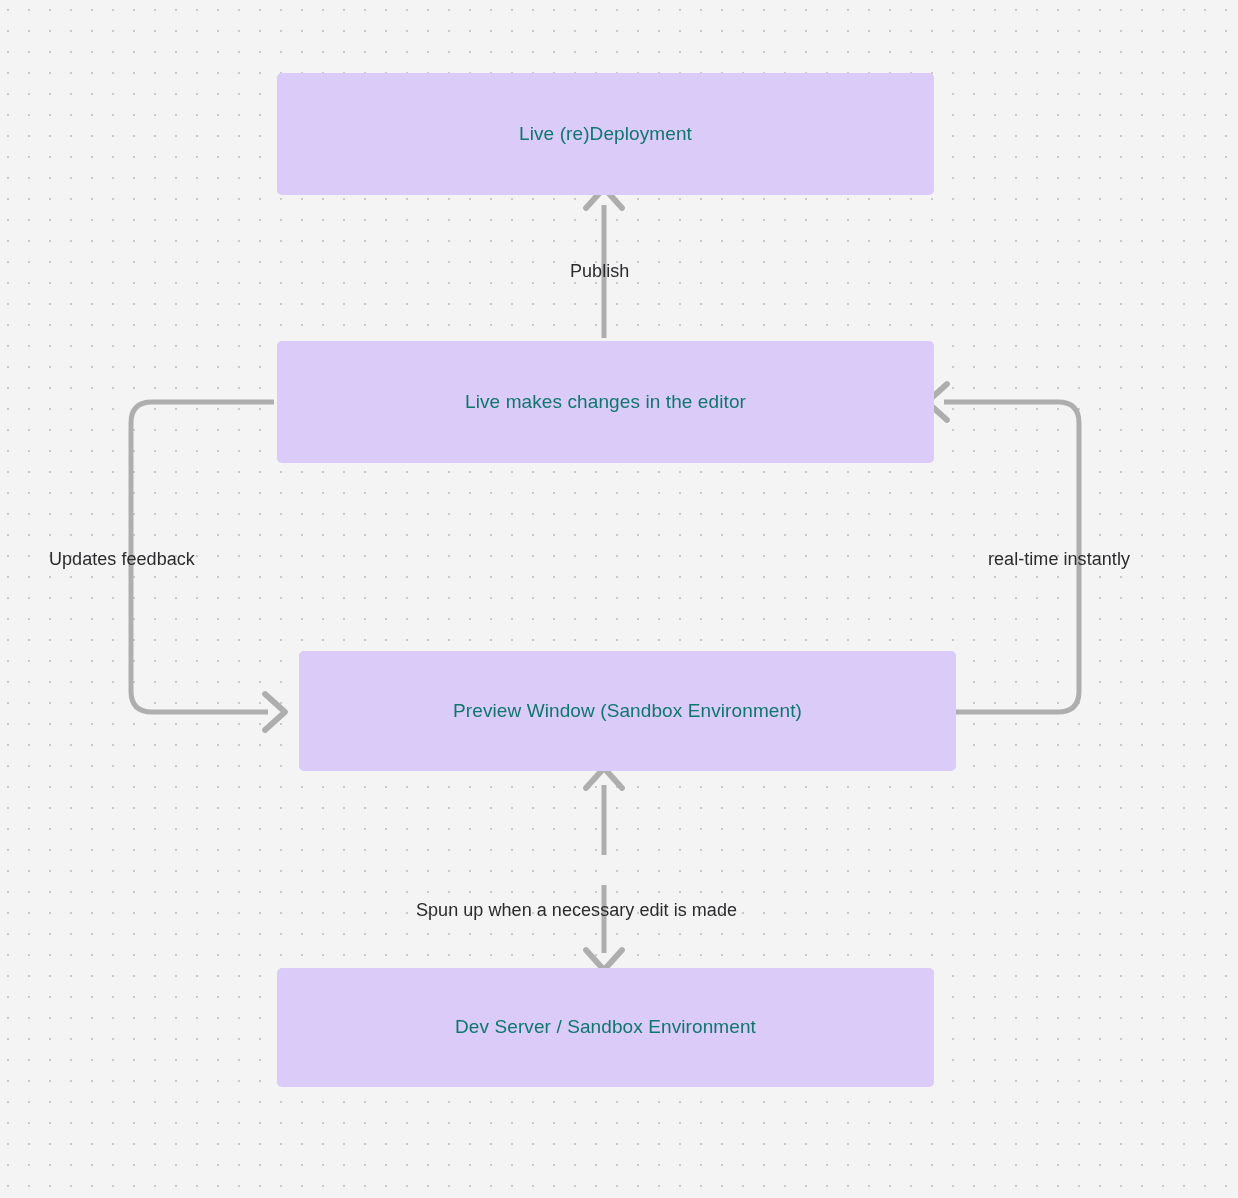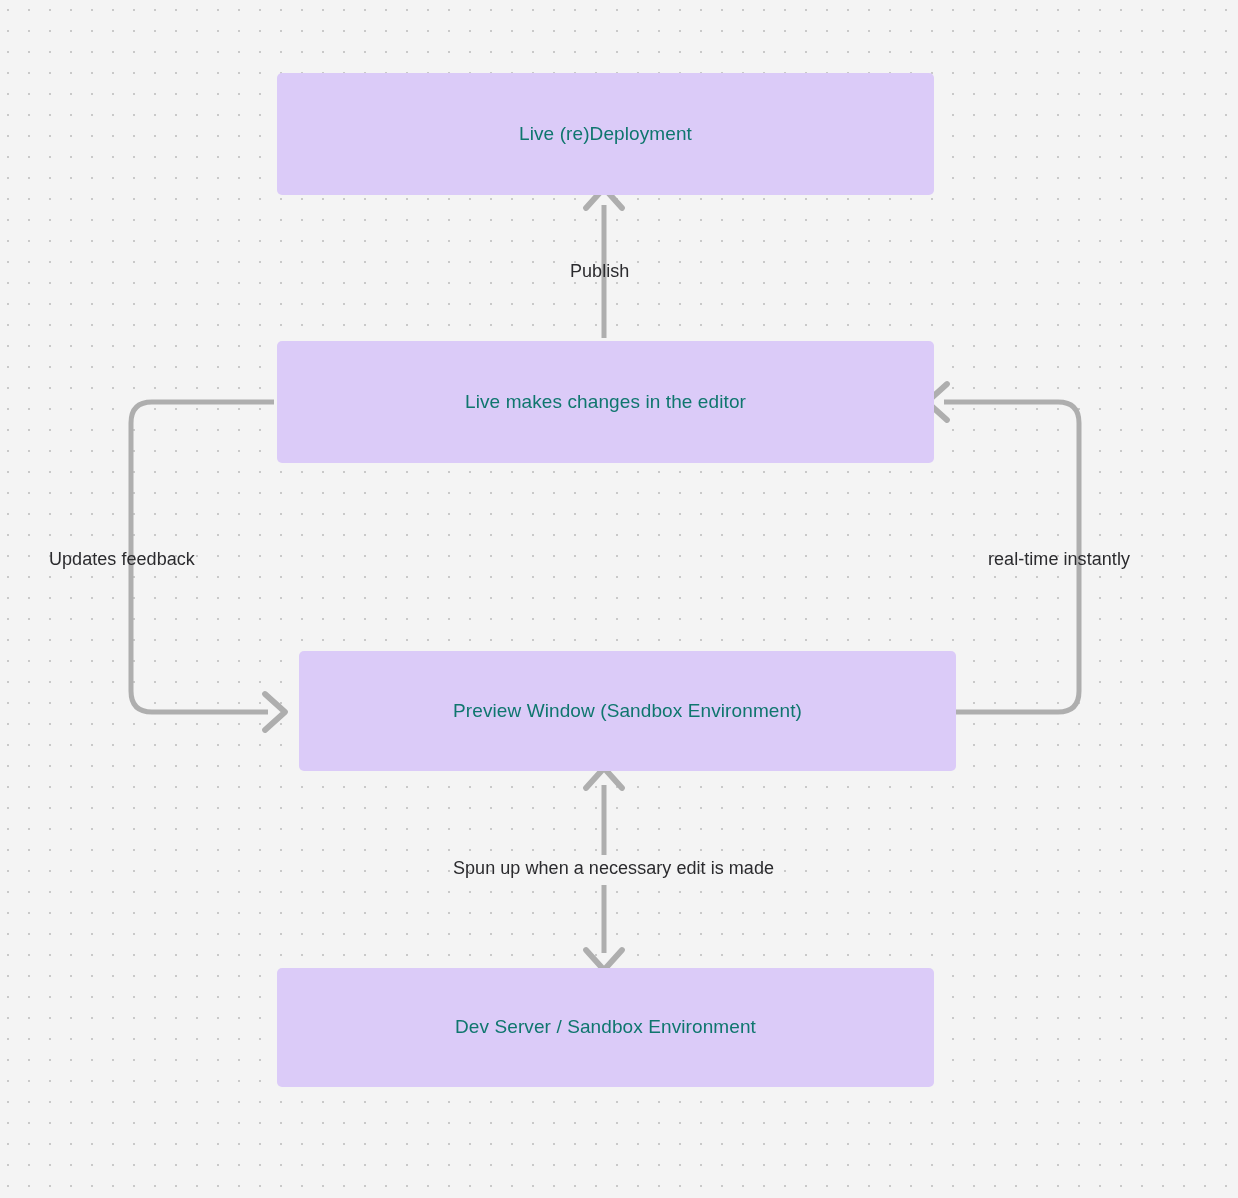--- a/index.html
+++ b/index.html
@@ -106,15 +106,15 @@
   <div class="node" style="left:277px; top:961px; width:657px; height:119px;margin-top:7px;">
     <span class="node-label">Dev Server / Sandbox Environment</span>
   </div>
 
   <div class="edge-label" style="left:570px; top:262px;">Publish</div>
 
   <div class="edge-label" style="left:49px; top:550px;">Updates feedback</div>
 
   <div class="edge-label" style="left:988px; top:550px;">real-time instantly</div>
 
-  <div class="edge-label" style="left:416px; top:859px;margin-left:37px;">Spun up when a necessary edit is made</div>
+  <div class="edge-label" style="left:416px; top:901px;">Spun up when a necessary edit is made</div>
 
 </div>
 
 </body></html>

